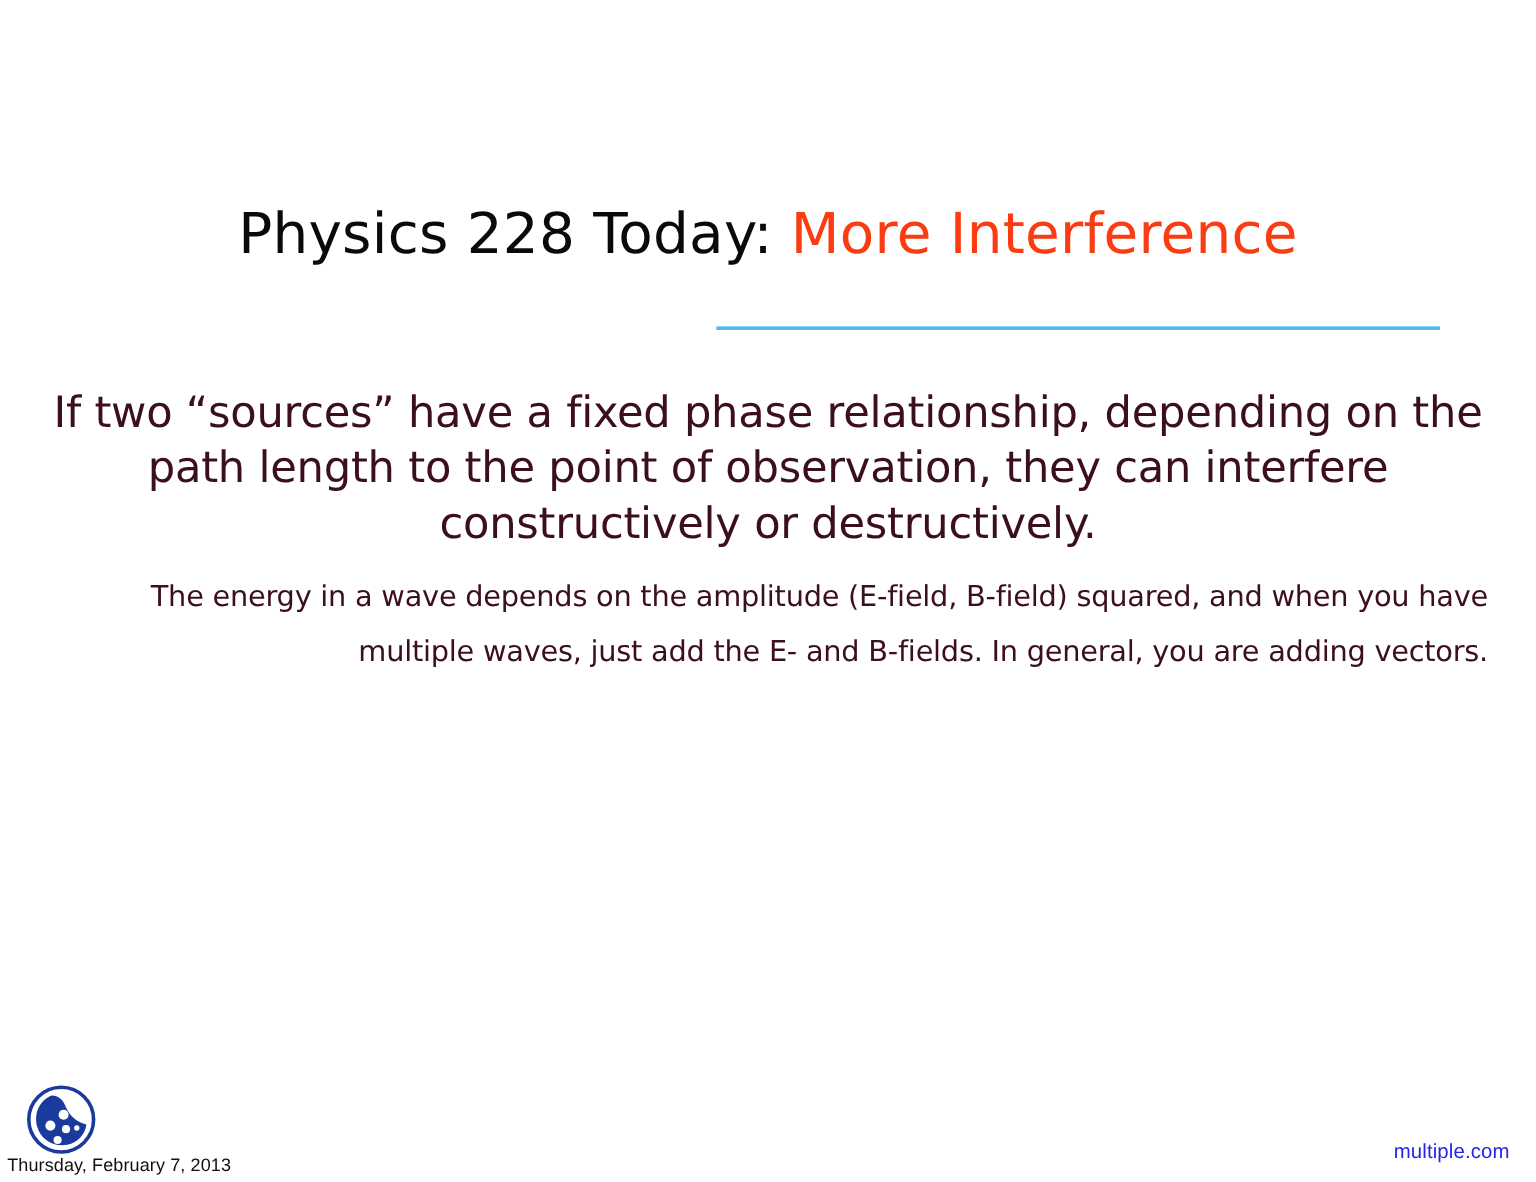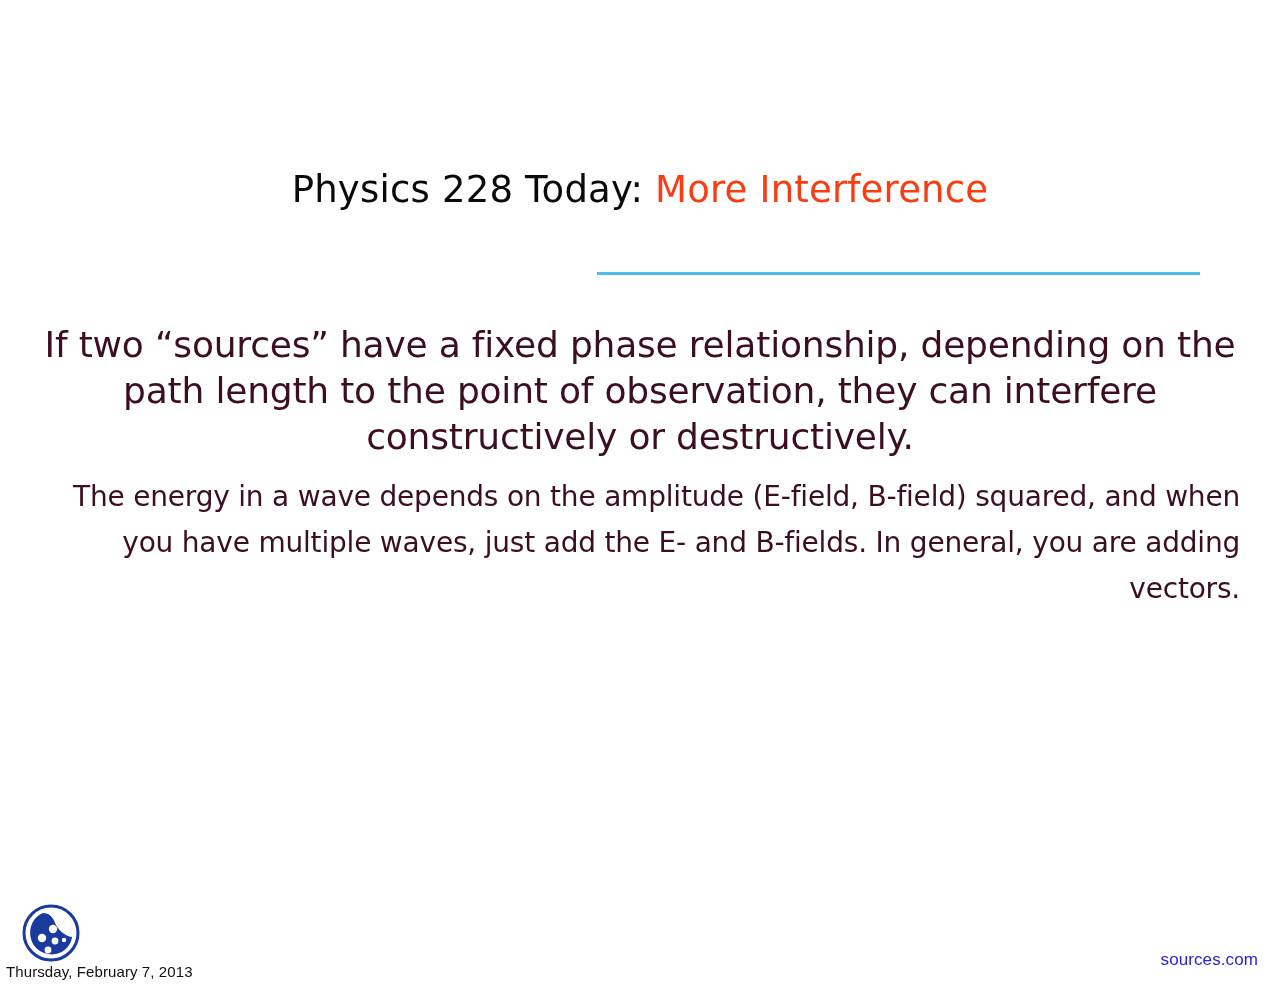--- a/index.html
+++ b/index.html
@@ -21,21 +21,21 @@
 
   
   .title-row {
     position: absolute;
     left: 0;
     top: 170px;
     width: 1280px;
     text-align: center;
     white-space: nowrap;
     font-family: "DejaVu Sans", sans-serif;
-    font-size: 37px;
+    font-size: 47px;
     font-weight: 400;
     letter-spacing: 0.2px;
     line-height: 1.1;
   }
   .title-main {
     color: #0a0a0a;
   }
   .title-accent {
     color: #fb3b12;
   }
@@ -68,21 +68,21 @@
   }
   .para + .para {
     margin-top: 50px;
     text-align: right;
   }
   .para.p2 {
     font-size: 36px;
     line-height: 46px;
   }
   .para.p3 {
-    font-size: 28px;
+    font-size: 24px;
     line-height: 46px;
     margin-top: 14px;
   }
 
   
   .logo {
     position: absolute;
     left: 21px;
     top: 903px;
     width: 60px;
@@ -135,15 +135,15 @@
       <circle cx="32" cy="26" r="4.2" fill="#ffffff"></circle>
       <circle cx="21" cy="35" r="4.2" fill="#ffffff"></circle>
       <circle cx="34" cy="38" r="3.4" fill="#ffffff"></circle>
       <circle cx="27" cy="47" r="3.4" fill="#ffffff"></circle>
       <circle cx="43" cy="37" r="2.2" fill="#ffffff"></circle>
     </svg>
   </div>
 
   <div class="footer-date">Thursday, February 7, 2013</div>
 
-  <div class="footer-brand">sources.com</div>
+  <div class="footer-brand">multiple.com</div>
 
 </div>
 
 </body></html>

